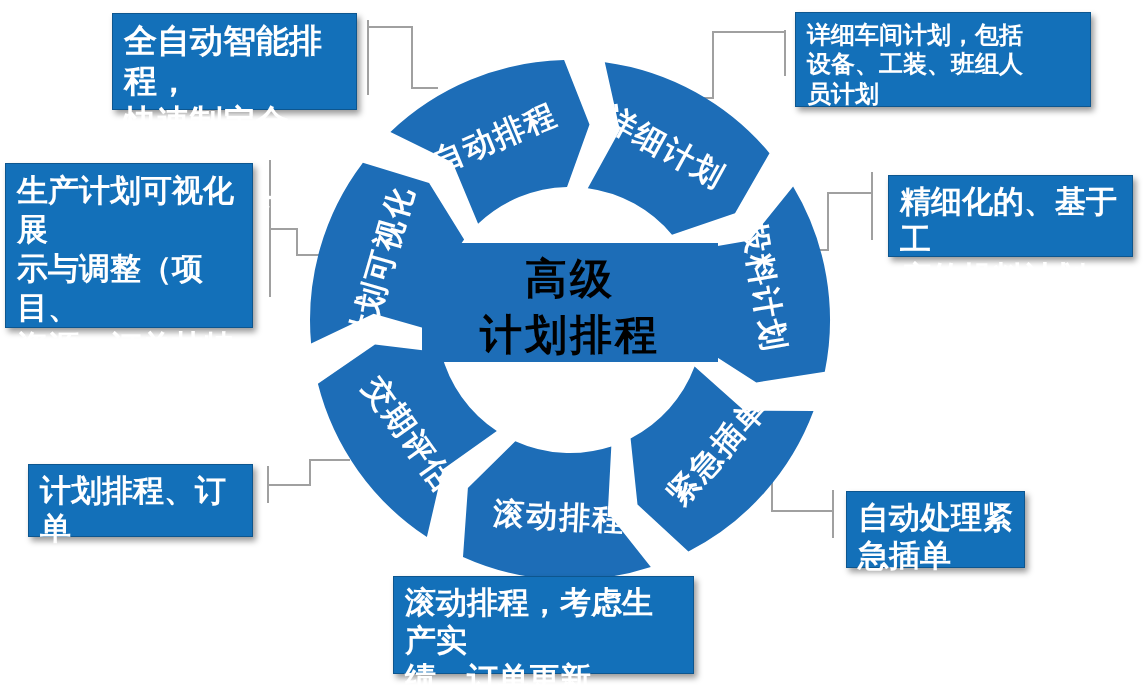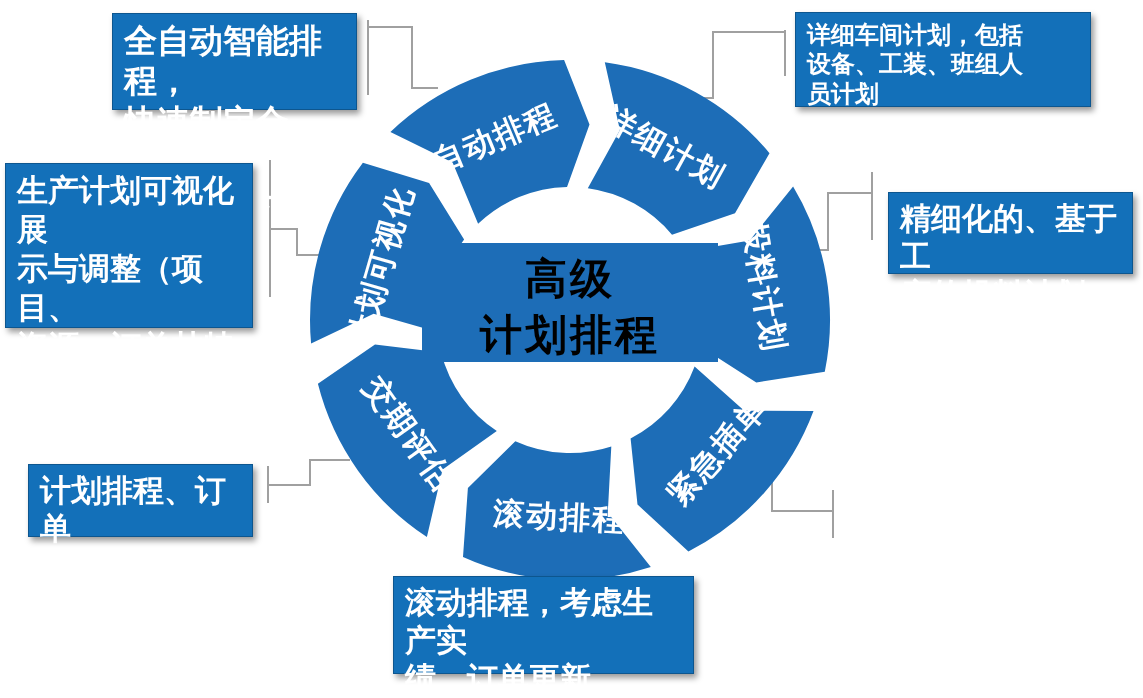--- a/index.html
+++ b/index.html
@@ -26,21 +26,21 @@
     color:#ffffff;font-weight:bold;white-space:pre-line;
     padding:7px 11px;font-size:31px;line-height:1.22;
     box-shadow:3px 4px 6px rgba(0,0,0,0.40);
   }
   .co-top-left    {left:112px;top:13px;   width:245px;height:97px; font-size:33px;}
   .co-top-right   {left:795px;top:12px;   width:296px;height:95px; font-size:24px;}
   .co-left        {left:5px;  top:163px;  width:248px;height:165px;line-height:1.26;}
   .co-bottom-left {left:28px; top:464px;  width:225px;height:73px;}
   .co-bottom      {left:393px;top:576px;  width:301px;height:98px;}
   .co-bottom-right{left:846px;top:491px;  width:179px;height:77px;}
-  .co-right       {left:888px;top:192px;  width:245px;height:82px;}
+  .co-right       {left:888px;top:175px;  width:245px;height:82px;}
 </style>
 </head>
 <body>
 
 <div class="stage" id="stage" style="--ring: #1d6db7; --box: #1370b9; --connector: #a0a0a0;">
 
   <svg class="wheel-svg" width="1143" height="698" viewBox="0 0 1143 698">
 
     <polyline class="connector" points="368,20 368,95"></polyline>
     <polyline class="connector" points="368,27 412,27 412,88 438,88"></polyline>
@@ -99,15 +99,17 @@
 员计划</div>
   <div class="callout co-left">生产计划可视化展
 示与调整（项目、
 资源、订单甘特图
 ，资源负荷图，库
 存图表）</div>
   <div class="callout co-bottom-left">计划排程、订单
 交期评估</div>
   <div class="callout co-bottom">滚动排程，考虑生产实
 绩、订单更新</div>
+  <div class="callout co-bottom-right">自动处理紧
+急插单</div>
   <div class="callout co-right">精细化的、基于工
 序的投料计划</div>
 </div>
 
 </body></html>

